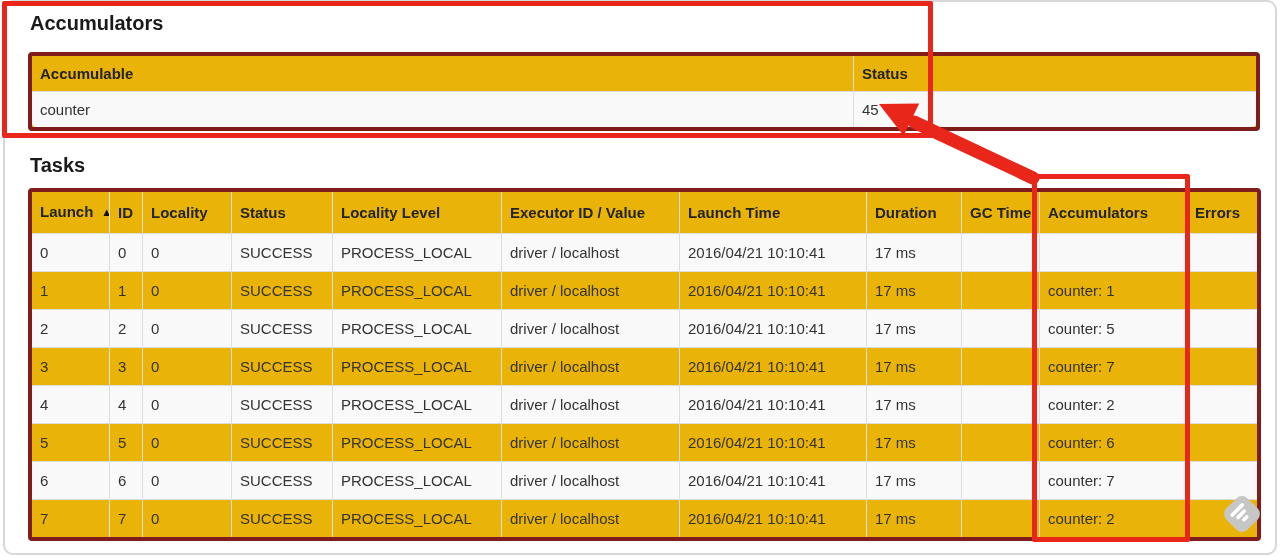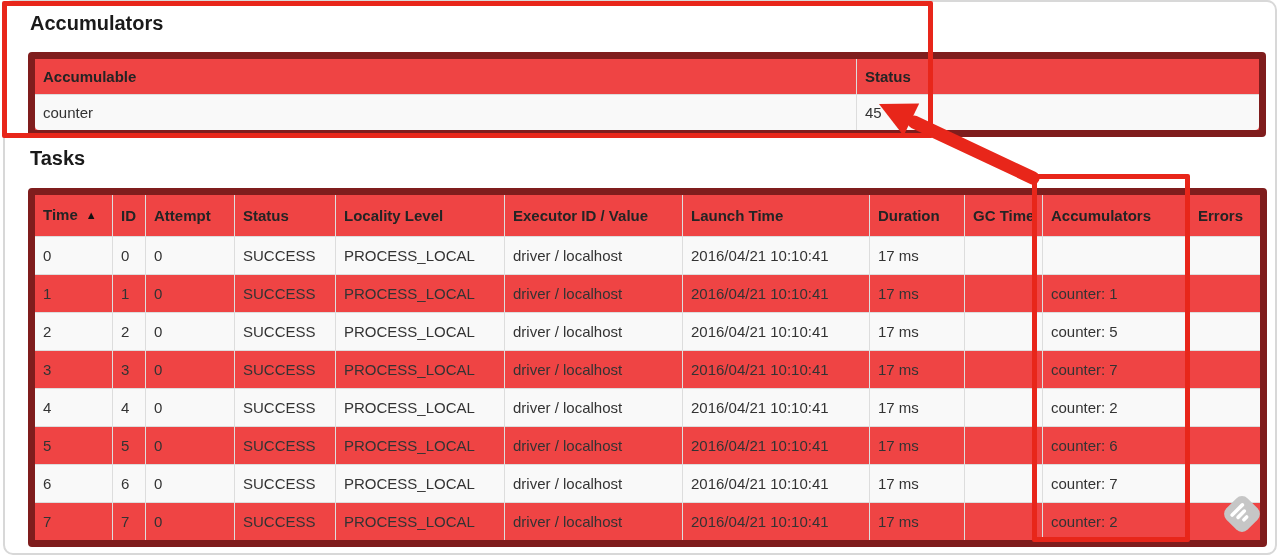--- a/index.html
+++ b/index.html
@@ -11,27 +11,27 @@
   .frame {
     position:absolute; left:3px; top:0; right:3px; bottom:1px;
     border:2px solid #d8d8d8; border-radius:10px;
     pointer-events:none;
   }
   .section-title {
     position:absolute; margin:0; font-size:20px; font-weight:700;
     color:#1a1a1a; line-height:24px; z-index:2;
   }
   #acc-title   { left:30px; top:11px; }
-  #tasks-title { left:30px; top:146px; }
+  #tasks-title { left:30px; top:153px; }
 
   table.data {
     position:absolute; table-layout:fixed;
     border-collapse:separate; border-spacing:0;
-    border:7px solid #7f1d1d; border-radius:4px;
-    background:#ef4444; font-size:15px; color:#333333; z-index:1;
+    border:4px solid #7f1d1d; border-radius:4px;
+    background:#eab308; font-size:15px; color:#333333; z-index:1;
   }
   .data th, .data td {
     text-align:left; white-space:nowrap; overflow:hidden;
     padding:8px; line-height:21px; font-weight:400;
   }
   .data th { font-weight:700; color:#242424; }
   .data th + th, .data td + td { border-left:1px solid #dddddd; }
   .data tbody td { border-top:1px solid #dddddd; }
   .data tbody tr:nth-child(odd) td { background:#f9f9f9; }
   .data tbody tr:last-child td:first-child { border-bottom-left-radius:4px; }
@@ -94,23 +94,23 @@
     <col style="width:169px">
       <col style="width:178px">
       <col style="width:187px">
       <col style="width:95px">
     <col style="width:78px">
       <col style="width:147px">
       <col style="width:71px">
   </colgroup>
   <thead>
     <tr>
-      <th><span>Time</span><span class="sort-indicator">▲</span></th>
+      <th><span>Launch</span><span class="sort-indicator">▲</span></th>
       <th>ID</th>
-      <th>Attempt</th>
+      <th>Locality</th>
       <th>Status</th>
       <th>Locality Level</th>
       <th>Executor ID / Value</th>
       <th>Launch Time</th>
       <th>Duration</th>
       <th>GC Time</th>
       <th>Accumulators</th>
       <th>Errors</th>
     </tr>
   </thead>

